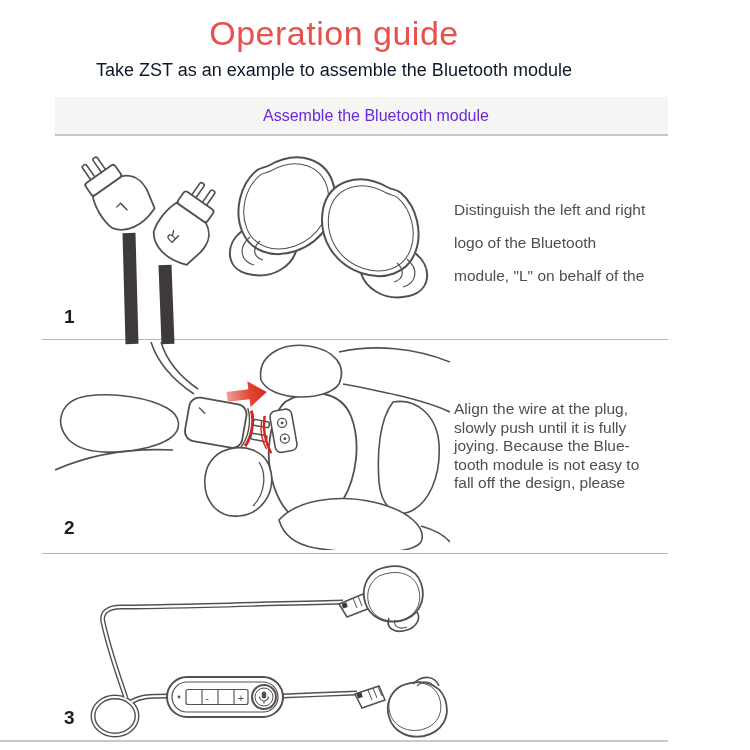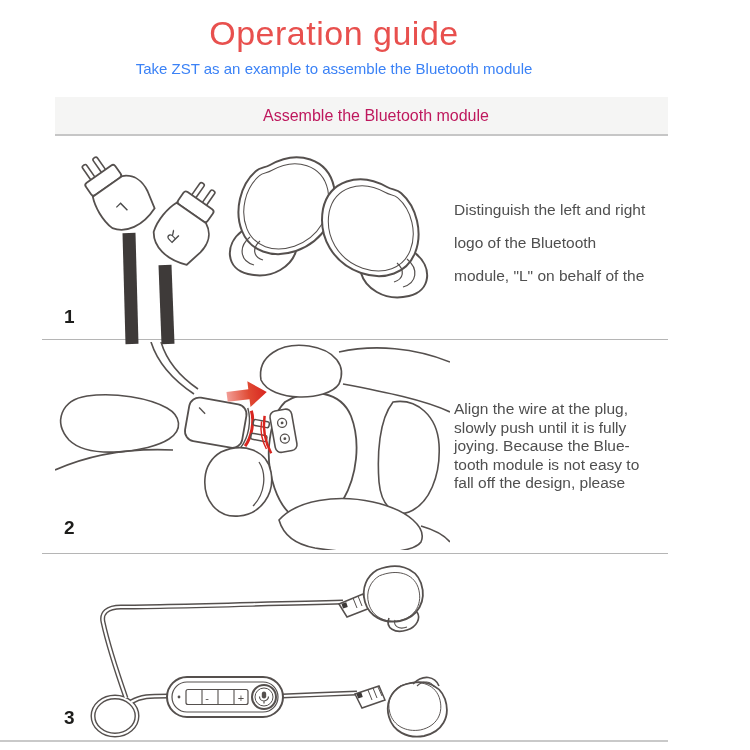--- a/index.html
+++ b/index.html
@@ -1,24 +1,24 @@
 <!DOCTYPE html>
 <html><head>
 <meta charset="utf-8">
 <style>
   html,body{margin:0;padding:0;background:#fff;}
   .page{position:relative;width:668px;height:750px;background:#fff;overflow:hidden;
         font-family:"Liberation Sans",sans-serif;}
   .title{position:absolute;top:14px;left:0;width:100%;text-align:center;
          font-size:34px;font-weight:300;color:#e8504e;letter-spacing:.5px;}
   .subtitle{position:absolute;top:60px;left:0;width:100%;text-align:center;
-            font-size:15px;color:#3b82f6;}
+            font-size:18px;color:#0f172a;}
   .bar{position:absolute;left:55px;top:97px;width:642px;height:37px;background:#f5f5f4;
        border-bottom:2px solid #c6c6c6;display:flex;align-items:center;justify-content:center;
-       font-size:16px;color:#be185d;}
+       font-size:16px;color:#6d28d9;}
   .vline{position:absolute;left:697px;top:136px;height:605px;width:0;border-left:1px solid #cfcfcf;}
   .divider{position:absolute;left:42px;width:655px;height:0;border-top:1px solid #b5b5b5;}
   .divider.d1{top:339px;}
   .divider.d2{top:553px;}
   .bottomline{position:absolute;left:0;top:740px;width:750px;height:0;border-top:2px solid #c9c9c9;}
   .step-num{position:absolute;left:64px;font-size:19px;font-weight:bold;color:#1d1d1b;}
   .num1{top:306px;} .num2{top:517px;} .num3{top:707px;}
   .step-text{position:absolute;left:454px;width:232px;font-size:15.5px;color:#4f4f4f;
              white-space:pre-line;}
   .t1{top:193px;line-height:33px;}

